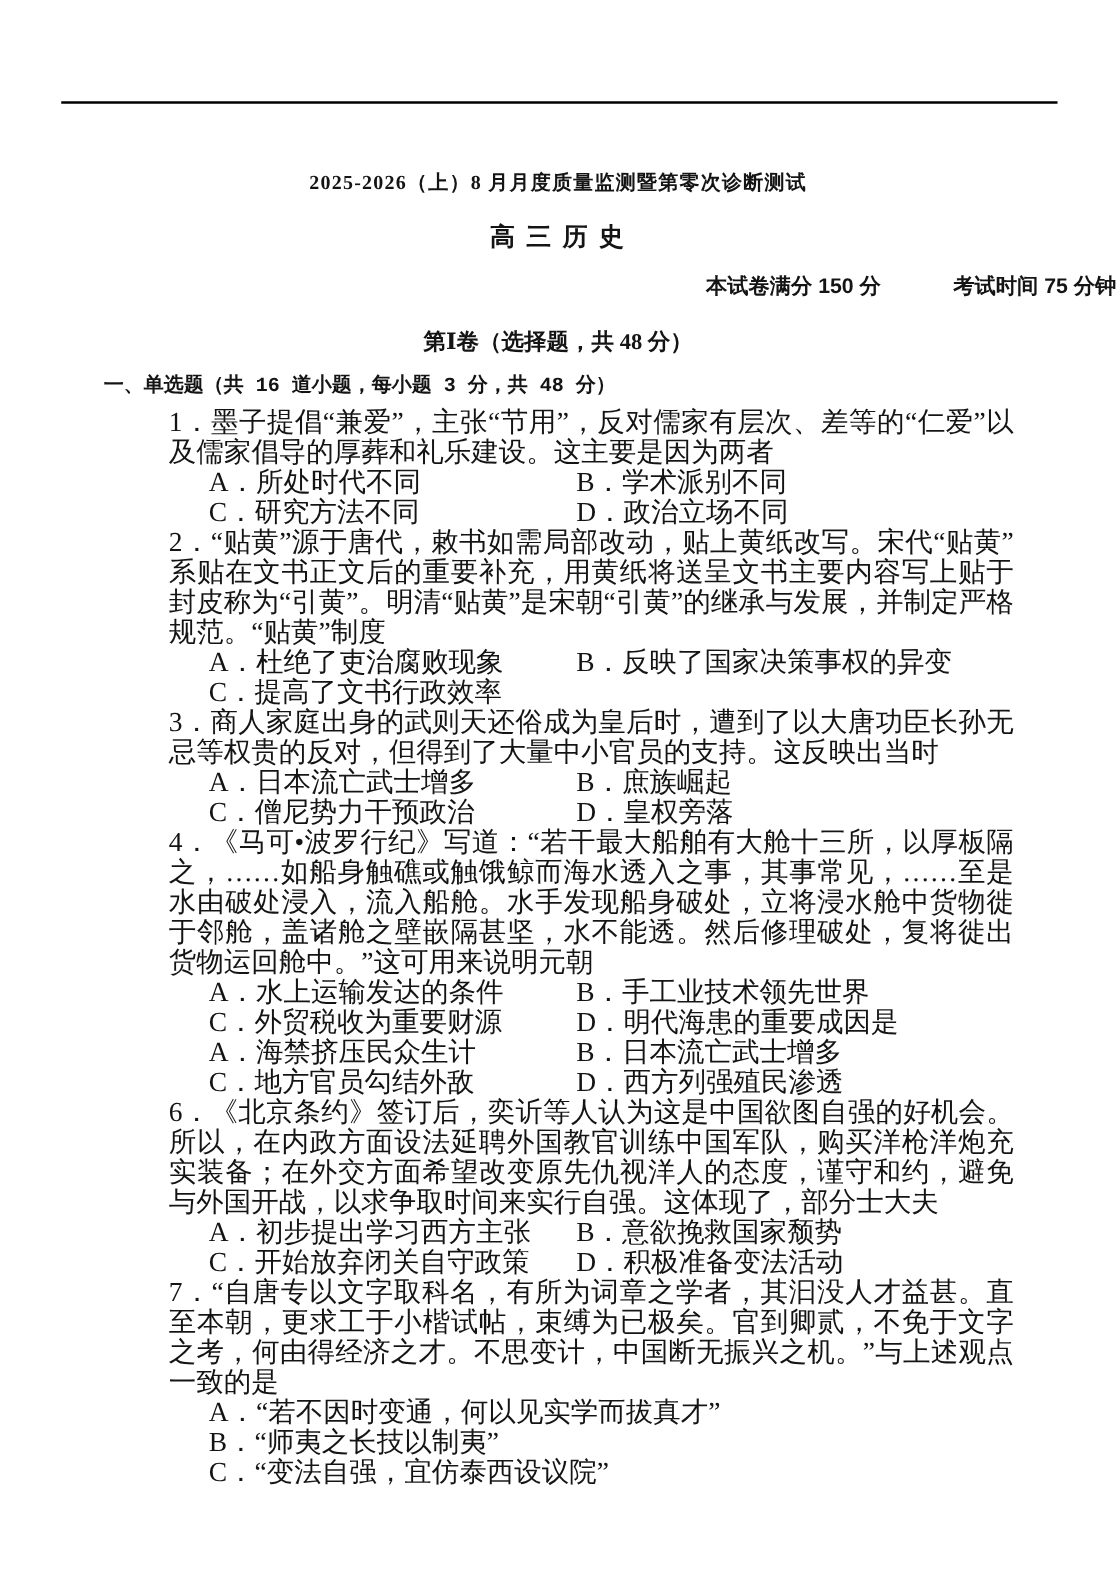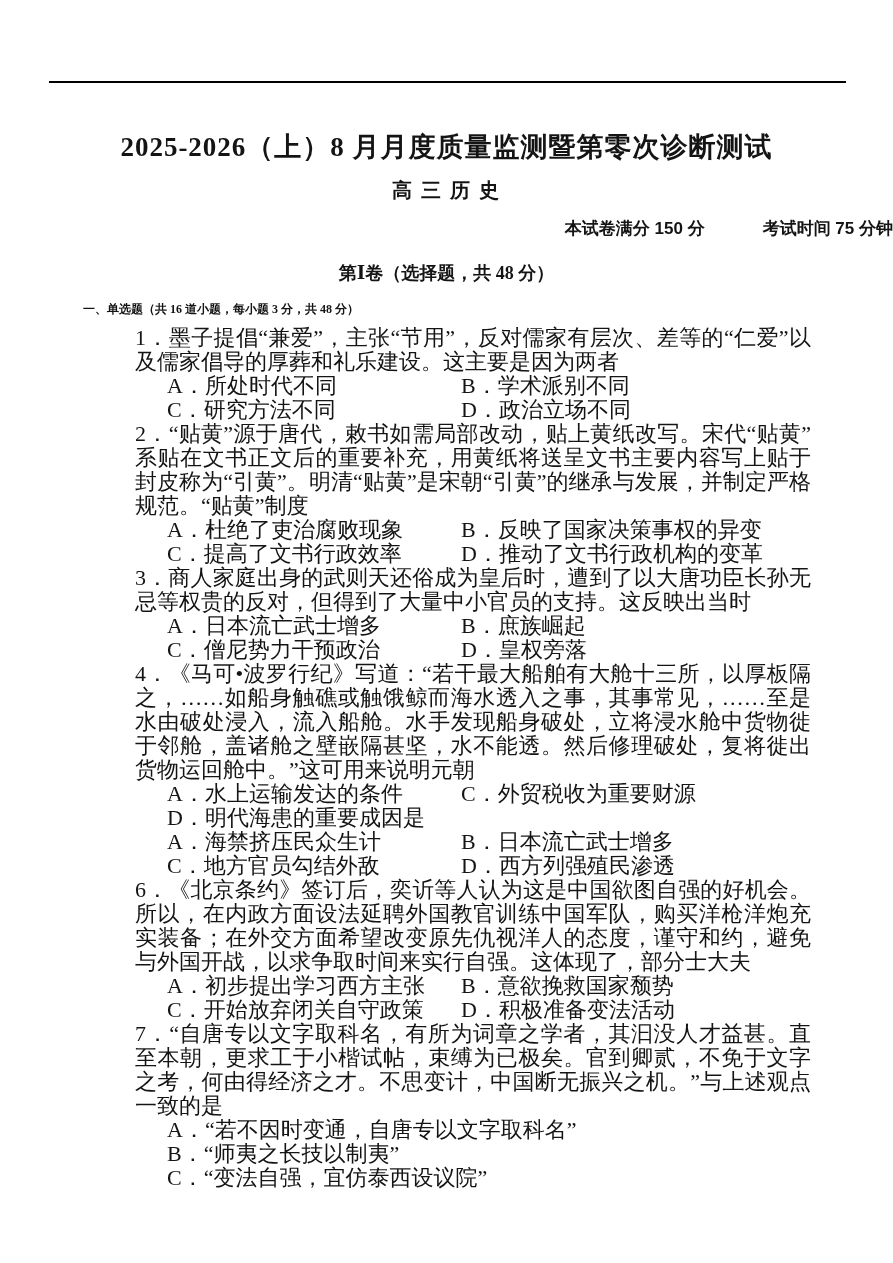--- a/index.html
+++ b/index.html
@@ -12,21 +12,21 @@
     overflow:hidden;
   }
   .top-rule {
     position:absolute; top:81px; left:49px;
     width:797px; height:0;
     border-top:2px solid #000;
   }
   .exam-title {
     margin:0; padding-top:133px;
     text-align:center;
-    font-size:27px; font-weight:bold; line-height:28px;
+    font-size:16px; font-weight:bold; line-height:28px;
     letter-spacing:1px;
   }
   .exam-subject {
     margin:15px 0 0;
     text-align:center;
     font-size:20px; font-weight:bold; line-height:28px;
     letter-spacing:2px;
   }
   .meta {
     margin:14px 0 0;
@@ -35,22 +35,22 @@
     font-family:"Liberation Sans","DejaVu Sans",sans-serif;
   }
   .meta .gap { display:inline-block; width:58px; }
   .part-heading {
     margin:21px 0 0;
     text-align:center;
     font-size:18px; font-weight:bold; line-height:24px;
   }
   .section-heading {
     margin:13px 0 0 83px;
-    font-size:12px; font-weight:bold; line-height:22px;
-    font-family:Liberation Serif, serif;
+    font-size:16px; font-weight:bold; line-height:22px;
+    font-family:Liberation Mono, monospace;
   }
   #questions {
     margin:6px 0 0 135px;
     width:676px;
     font-size:22px; line-height:24px;
   }
   .q-text { margin:0; text-align:justify; text-justify:inter-ideograph; }
   .q-num { white-space:pre; }
   .opts {
     margin-left:32px;
@@ -85,36 +85,36 @@
           <div class="opt"><span class="opt-label">C．</span><span class="opt-text">研究方法不同</span></div>
           <div class="opt"><span class="opt-label">D．</span><span class="opt-text">政治立场不同</span></div>
         </div>
       </div>
       <div class="question">
         <p class="q-text"><span class="q-num">2．</span>“贴黄”源于唐代，敕书如需局部改动，贴上黄纸改写。宋代“贴黄”系贴在文书正文后的重要补充，用黄纸将送呈文书主要内容写上贴于封皮称为“引黄”。明清“贴黄”是宋朝“引黄”的继承与发展，并制定严格规范。“贴黄”制度</p>
         <div class="opts">
           <div class="opt"><span class="opt-label">A．</span><span class="opt-text">杜绝了吏治腐败现象</span></div>
           <div class="opt"><span class="opt-label">B．</span><span class="opt-text">反映了国家决策事权的异变</span></div>
           <div class="opt"><span class="opt-label">C．</span><span class="opt-text">提高了文书行政效率</span></div>
-          <div class="opt"><span class="opt-label">D．</span><span class="opt-text">推动了文书行政机构的变革</span></div>
         </div>
       </div>
       <div class="question">
         <p class="q-text"><span class="q-num">3．</span>商人家庭出身的武则天还俗成为皇后时，遭到了以大唐功臣长孙无忌等权贵的反对，但得到了大量中小官员的支持。这反映出当时</p>
         <div class="opts">
           <div class="opt"><span class="opt-label">A．</span><span class="opt-text">日本流亡武士增多</span></div>
           <div class="opt"><span class="opt-label">B．</span><span class="opt-text">庶族崛起</span></div>
           <div class="opt"><span class="opt-label">C．</span><span class="opt-text">僧尼势力干预政治</span></div>
           <div class="opt"><span class="opt-label">D．</span><span class="opt-text">皇权旁落</span></div>
         </div>
       </div>
       <div class="question">
         <p class="q-text"><span class="q-num">4．</span>《马可•波罗行纪》写道：“若干最大船舶有大舱十三所，以厚板隔之，……如船身触礁或触饿鲸而海水透入之事，其事常见，……至是水由破处浸入，流入船舱。水手发现船身破处，立将浸水舱中货物徙于邻舱，盖诸舱之壁嵌隔甚坚，水不能透。然后修理破处，复将徙出货物运回舱中。”这可用来说明元朝</p>
         <div class="opts">
           <div class="opt"><span class="opt-label">A．</span><span class="opt-text">水上运输发达的条件</span></div>
+          <div class="opt"><span class="opt-label">B．</span><span class="opt-text">手工业技术领先世界</span></div>
           <div class="opt"><span class="opt-label">C．</span><span class="opt-text">外贸税收为重要财源</span></div>
           <div class="opt"><span class="opt-label">D．</span><span class="opt-text">明代海患的重要成因是</span></div>
         </div>
       </div>
       <div class="question">
         <div class="opts">
           <div class="opt"><span class="opt-label">A．</span><span class="opt-text">海禁挤压民众生计</span></div>
           <div class="opt"><span class="opt-label">B．</span><span class="opt-text">日本流亡武士增多</span></div>
           <div class="opt"><span class="opt-label">C．</span><span class="opt-text">地方官员勾结外敌</span></div>
           <div class="opt"><span class="opt-label">D．</span><span class="opt-text">西方列强殖民渗透</span></div>
@@ -125,19 +125,19 @@
         <div class="opts">
           <div class="opt"><span class="opt-label">A．</span><span class="opt-text">初步提出学习西方主张</span></div>
           <div class="opt"><span class="opt-label">B．</span><span class="opt-text">意欲挽救国家颓势</span></div>
           <div class="opt"><span class="opt-label">C．</span><span class="opt-text">开始放弃闭关自守政策</span></div>
           <div class="opt"><span class="opt-label">D．</span><span class="opt-text">积极准备变法活动</span></div>
         </div>
       </div>
       <div class="question">
         <p class="q-text"><span class="q-num">7．</span>“自唐专以文字取科名，有所为词章之学者，其汩没人才益甚。直至本朝，更求工于小楷试帖，束缚为已极矣。官到卿贰，不免于文字之考，何由得经济之才。不思变计，中国断无振兴之机。”与上述观点一致的是</p>
         <div class="opts stack">
-          <div class="opt"><span class="opt-label">A．</span><span class="opt-text">“若不因时变通，自唐专以文字取科名”</span></div>
+          <div class="opt"><span class="opt-label">A．</span><span class="opt-text">“若不因时变通，何以见实学而拔真才”</span></div>
           <div class="opt"><span class="opt-label">B．</span><span class="opt-text">“师夷之长技以制夷”</span></div>
           <div class="opt"><span class="opt-label">C．</span><span class="opt-text">“变法自强，宜仿泰西设议院”</span></div>
         </div>
       </div>
     </div>
 </div>
 
 </body></html>

